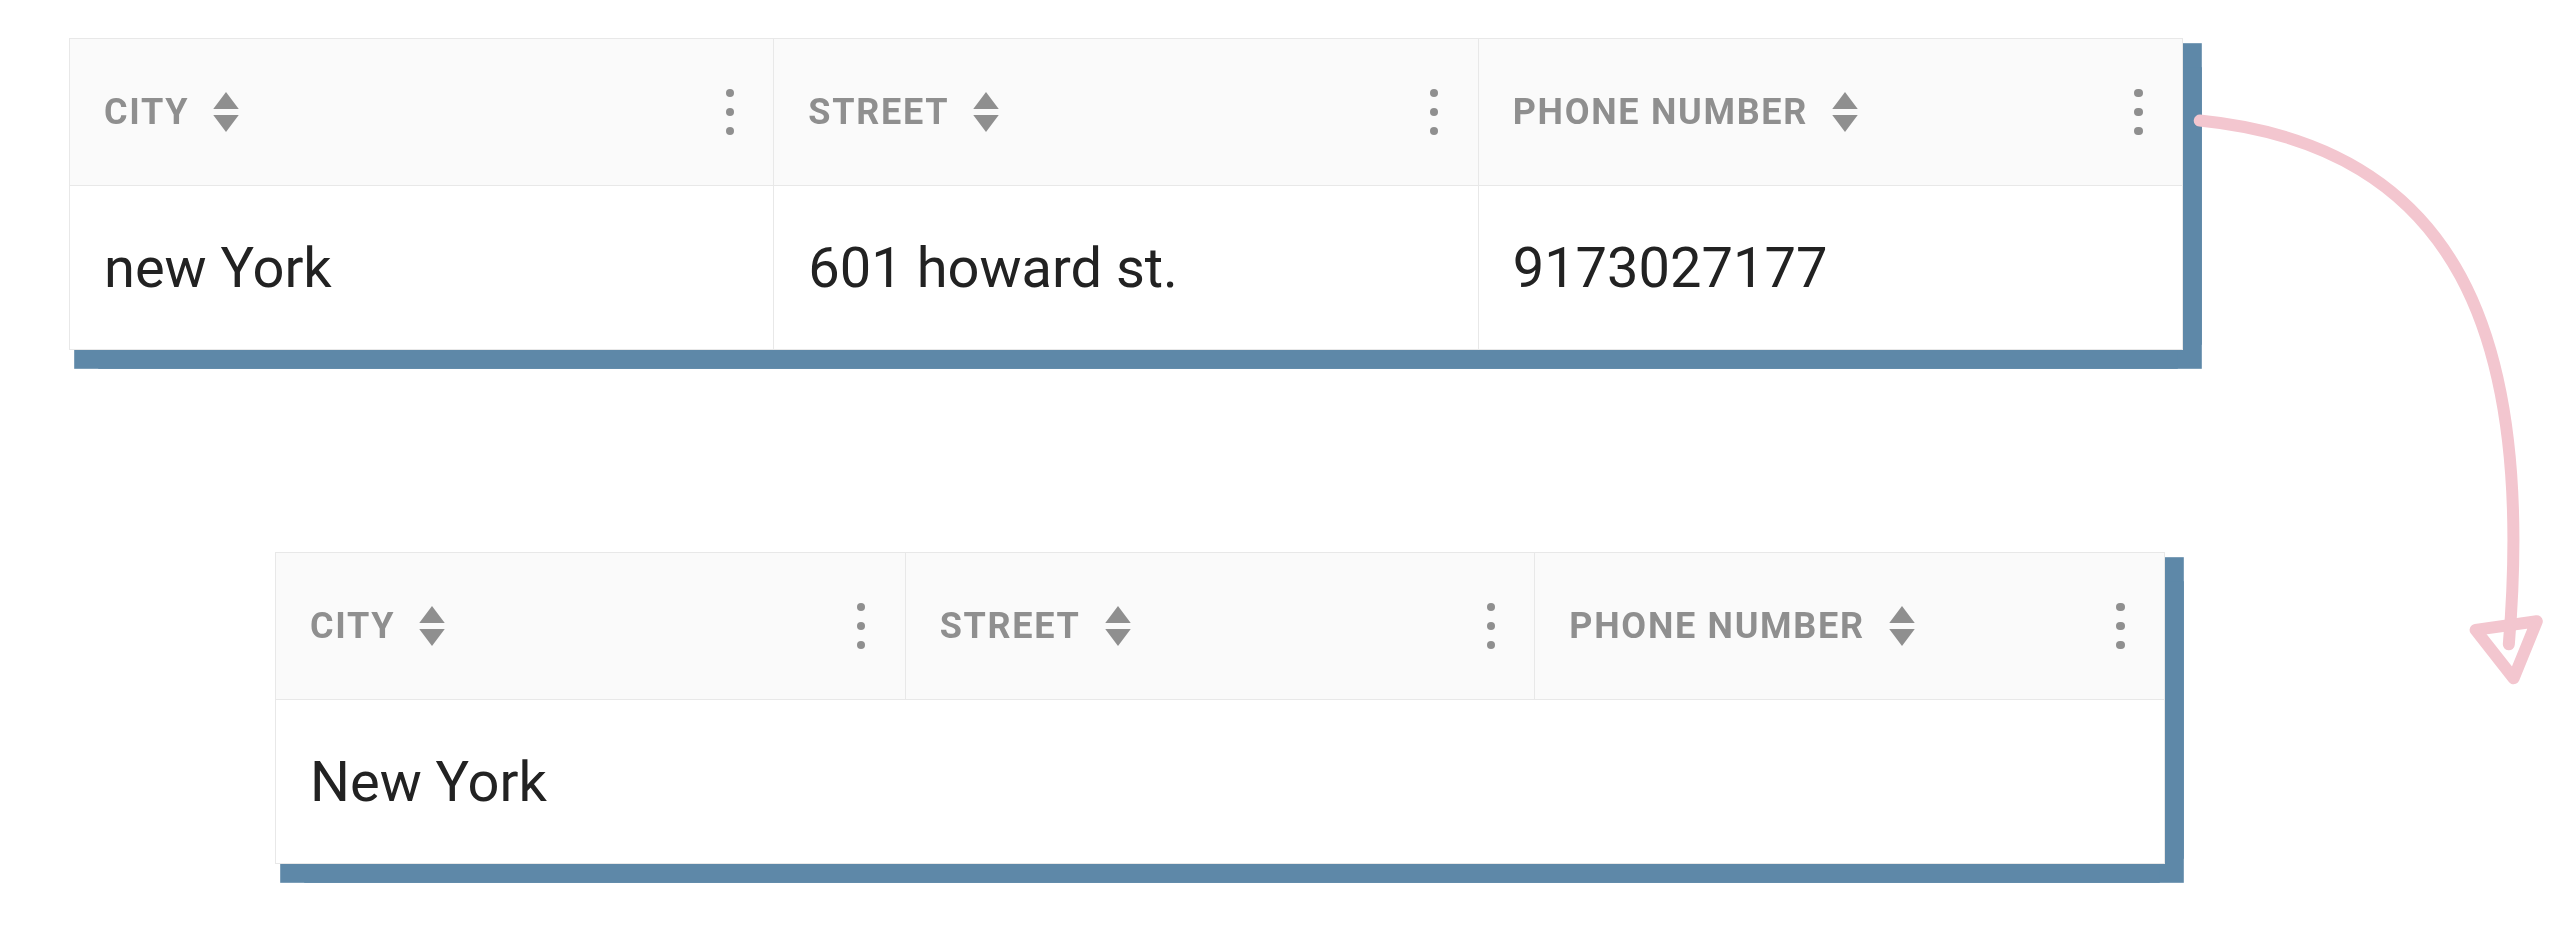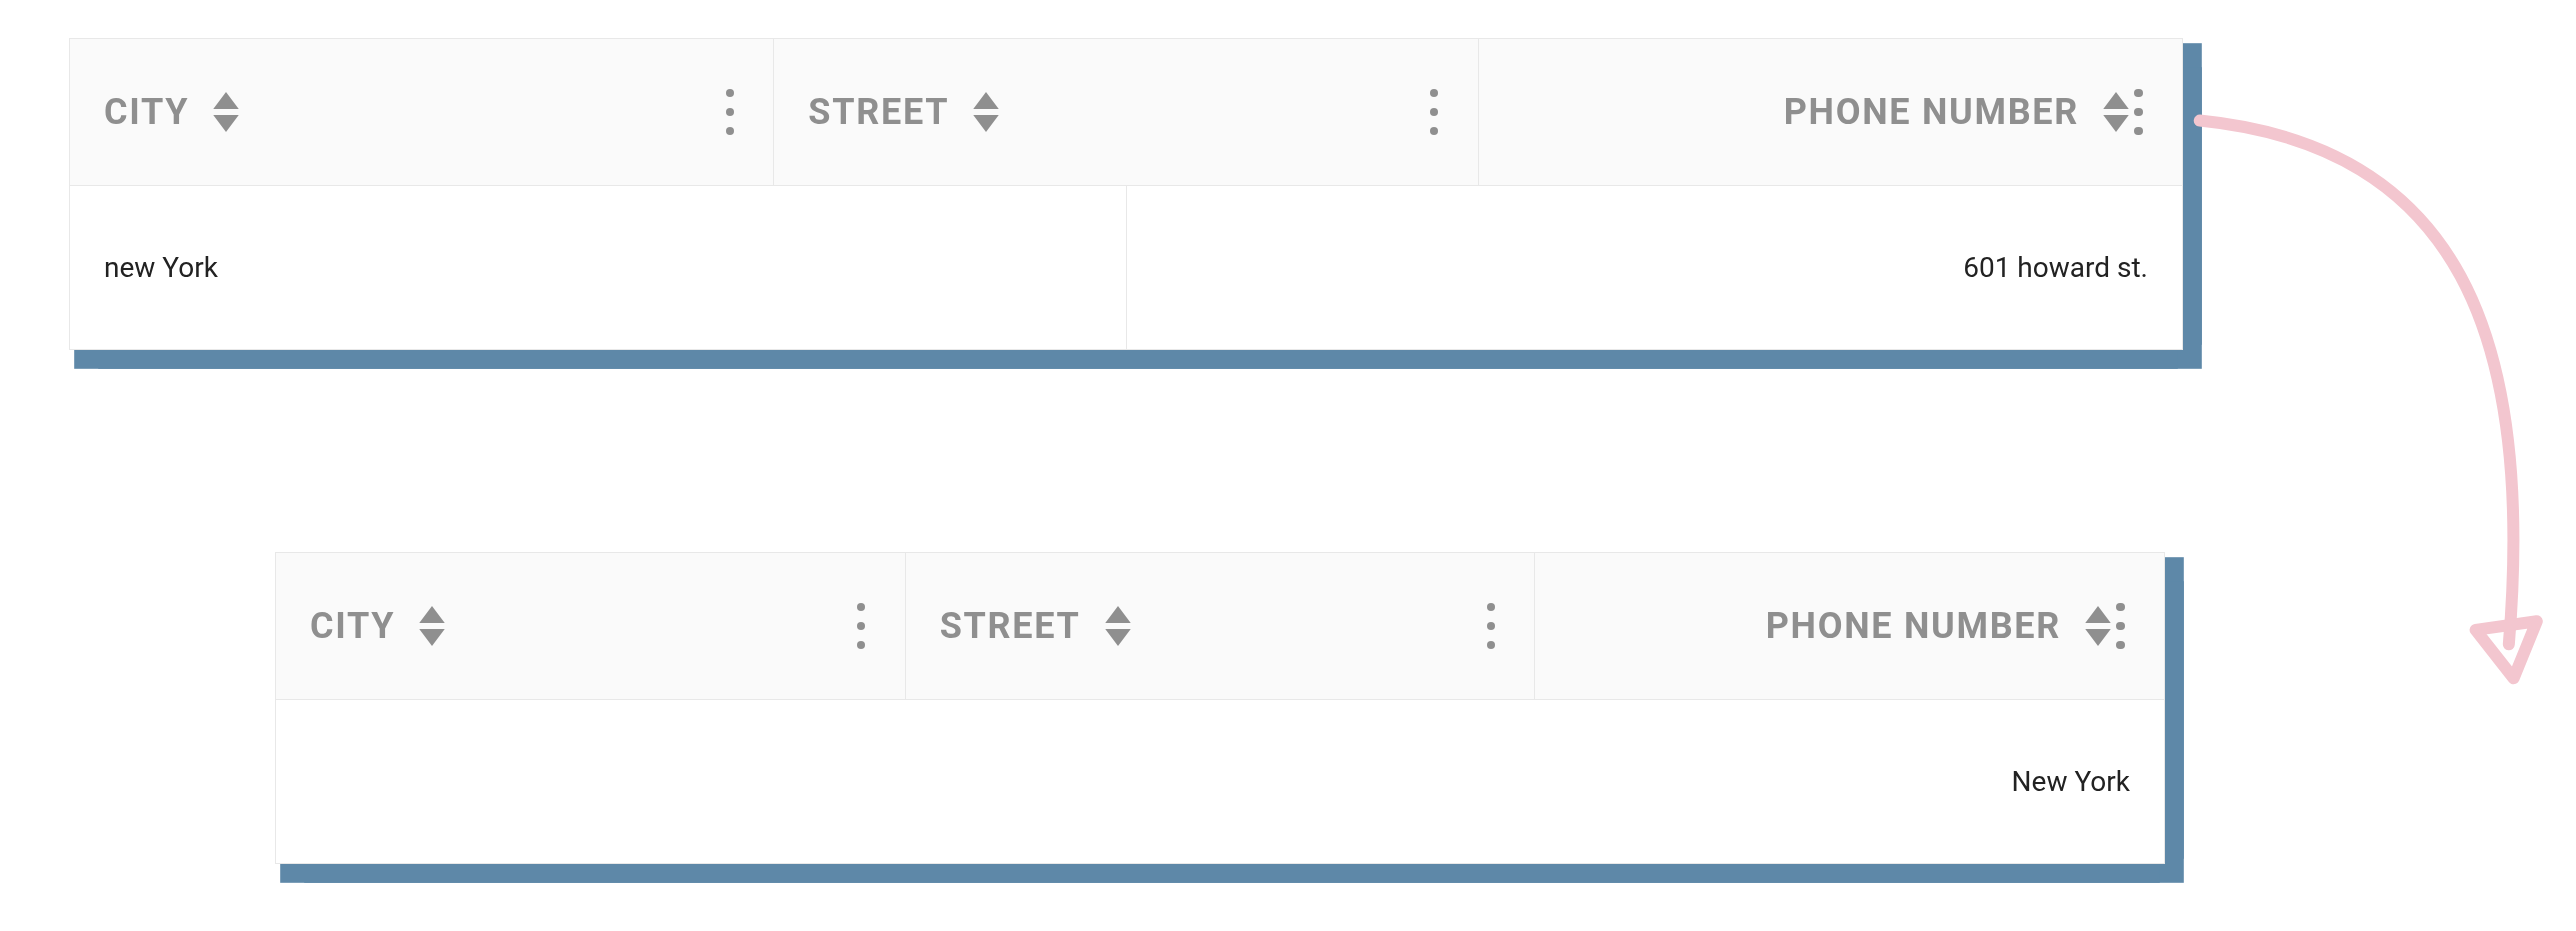--- a/index.html
+++ b/index.html
@@ -30,37 +30,37 @@
   .tbody { display: flex; }
 
   .th, .td {
     flex: 1 1 0;
     display: flex;
     align-items: center;
     padding: 0 34px;
     border-right: 0.9px solid #e8e8e8;
     min-width: 0;
   }
-  .th:last-child, .td:last-child { border-right: none; justify-content: flex-end; }
+  .th:last-child, .td:last-child { border-right: none; }
 
   .th {
     height: 146px;
     color: #8f8f8f;
     font-weight: 700;
     letter-spacing: 1.7px;
     font-size: 36px;
     text-transform: uppercase;
     justify-content: space-between;
   }
   .th .lead { display: flex; align-items: center; gap: 24px; }
 
   .td {
     height: 163px;
     color: #222;
-    font-size: 28px;
+    font-size: 56px;
     font-weight: 400;
   }
 
   .sort {
     display: inline-flex;
     flex-direction: column;
     gap: 5.2px;
     align-items: center;
   }
   .sort svg { display: block; }
@@ -149,20 +149,21 @@
             <span></span>
             <span></span>
             <span></span>
           </span>
       </div>
 
     </div>
     <div class="tbody">
       <div class="td">new York</div>
       <div class="td">601 howard st.</div>
+      <div class="td">9173027177</div>
     </div>
   </div>
 
   <div class="card bottom">
     <div class="thead">
 
       <div class="th">
         <span class="lead">
           <span>CITY</span>
           <span class="sort">

